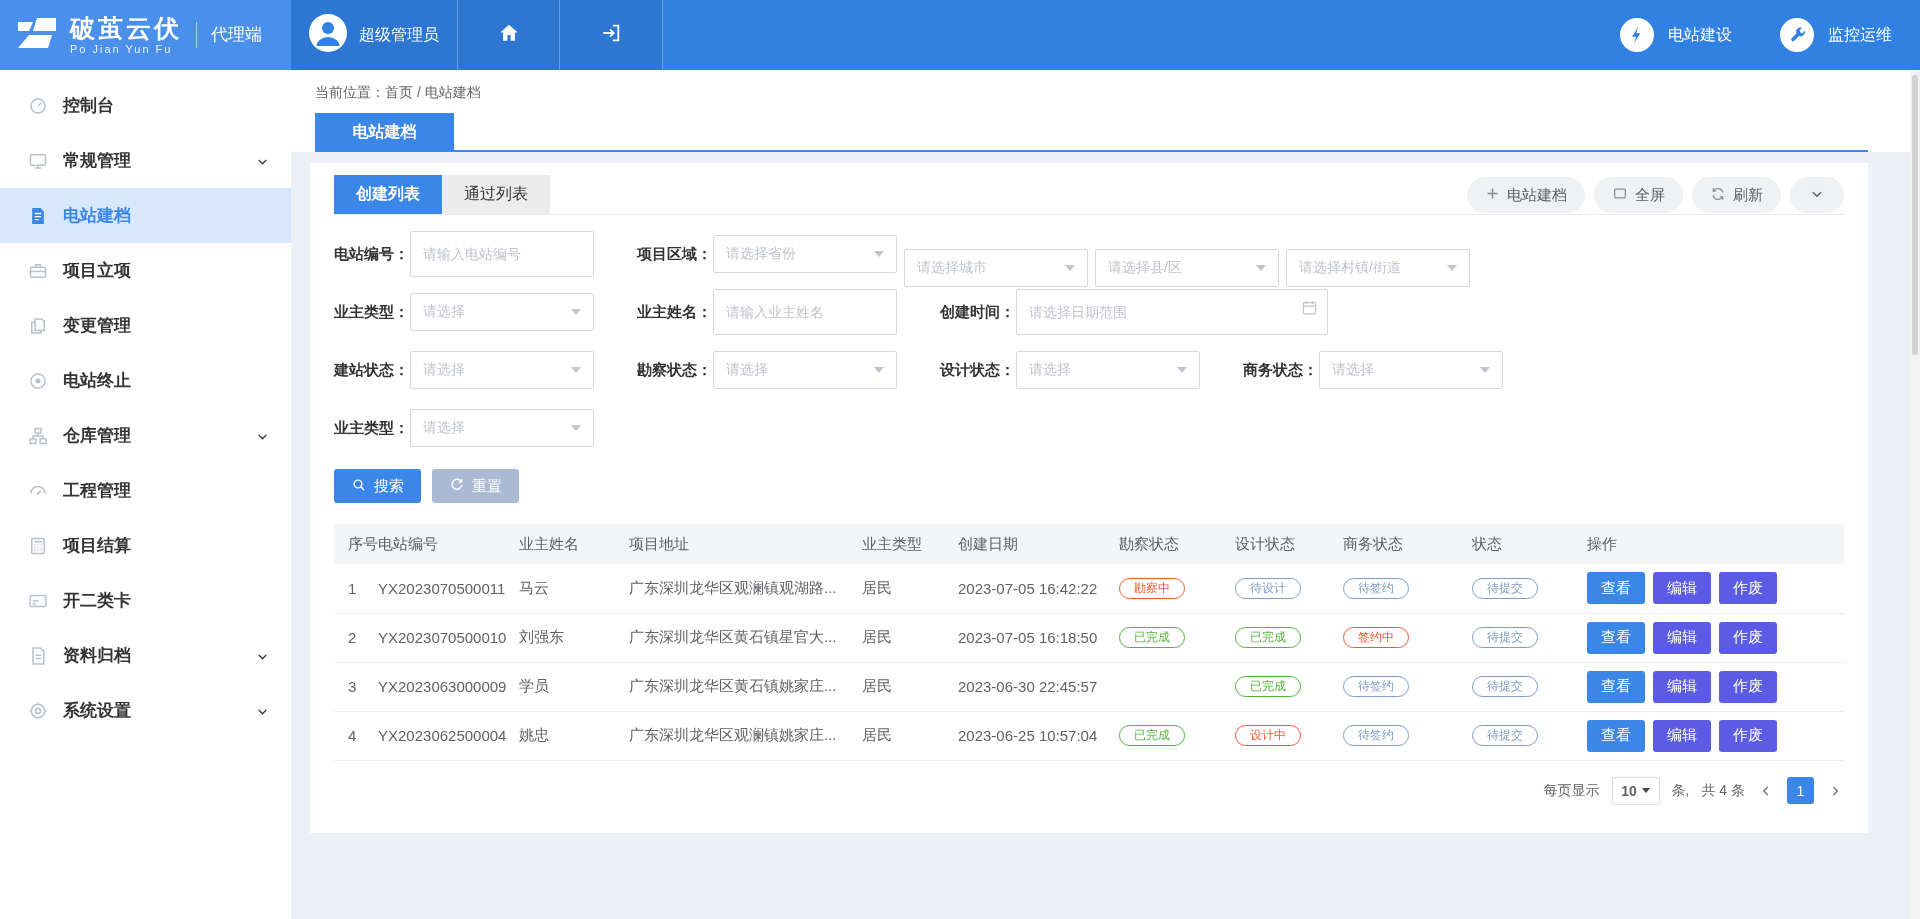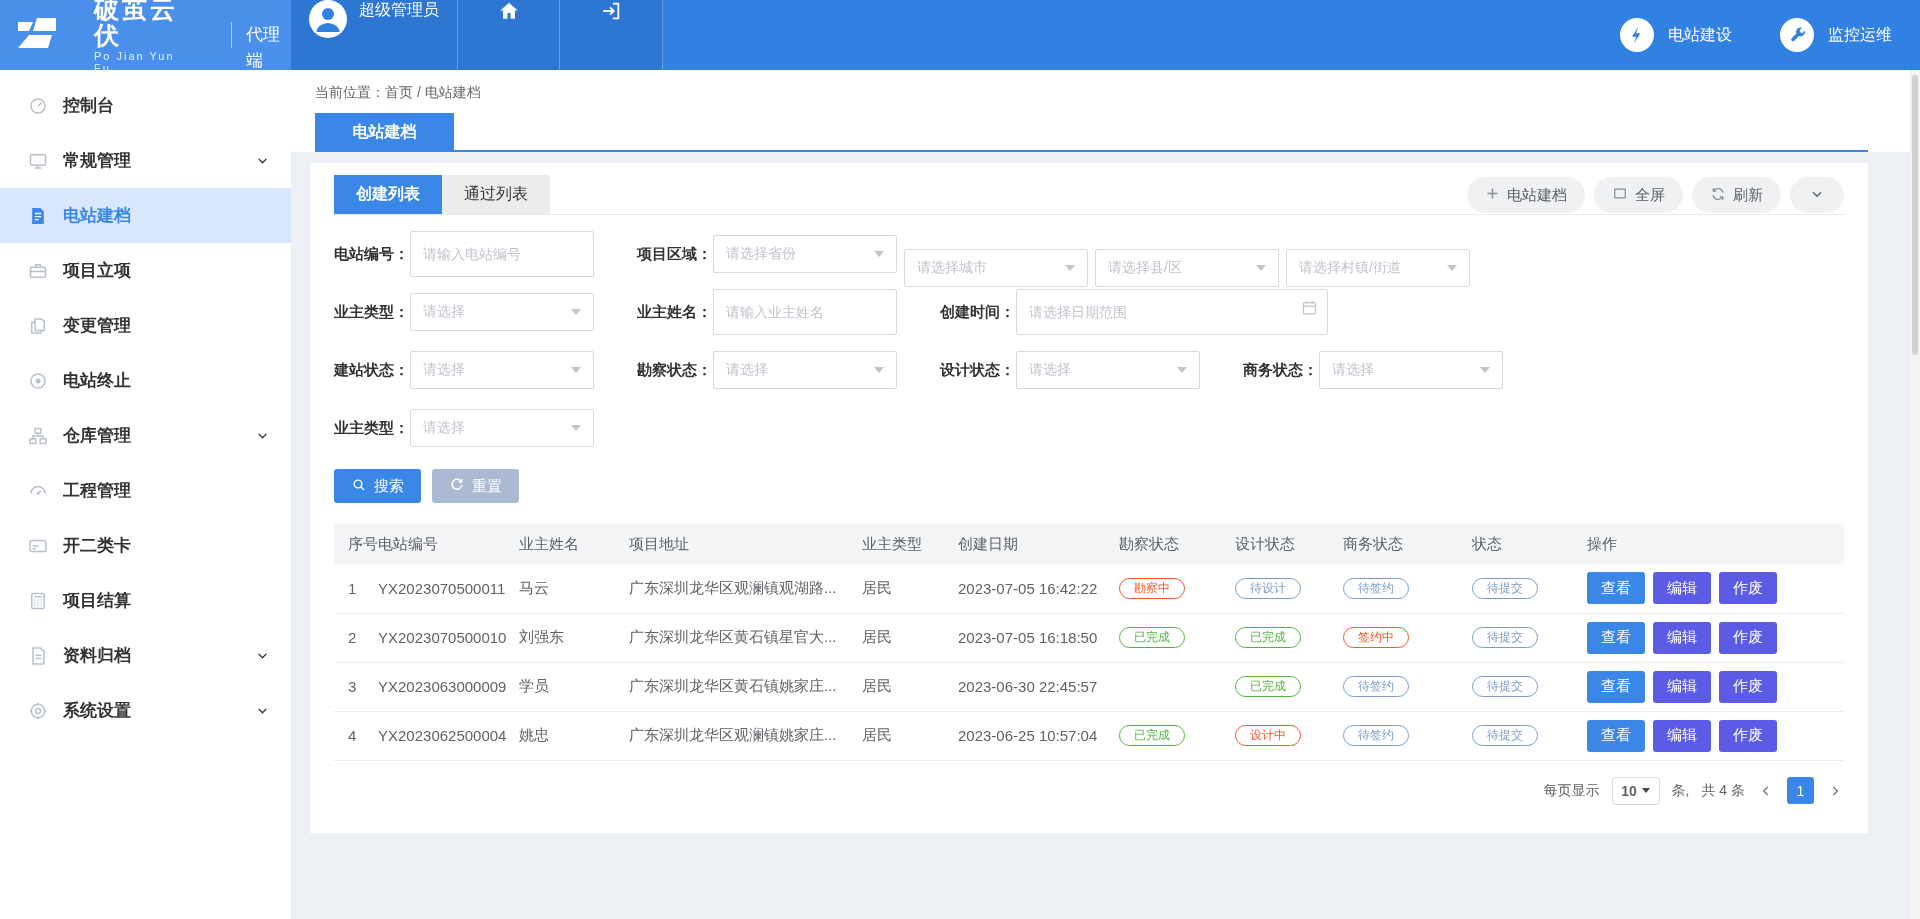--- a/index.html
+++ b/index.html
@@ -3,41 +3,41 @@
 <meta charset="utf-8">
 <style>
   * { margin:0; padding:0; box-sizing:border-box; }
   html,body { background:#edf0f5; }
   .app{ width:1920px; height:919px; position:relative; overflow:hidden;
         font-family:"Liberation Sans", sans-serif; color:#333; background:#edf0f5;}
 
   
   .header{ position:absolute; top:0; left:0; width:1920px; height:70px;
            background:#3181e3; display:flex; align-items:stretch; z-index:5;}
-  .logo-block{ width:291px; background:#4a90ea; display:flex; align-items:center; padding-left:16px;gap:24px; }
+  .logo-block{ width:291px; background:#4a90ea; display:flex; align-items:center; padding-left:16px; }
   .logo-icon{ margin-right:12px; flex-shrink:0;}
   .logo-text .t1{ color:#fff; font-size:25px; font-weight:700; letter-spacing:3px; line-height:26px;}
   .logo-text .t2{ color:#e8f1fd; font-size:11px; letter-spacing:2px; font-weight:400; margin-top:2px;}
   .portal{ color:#fff; font-size:17px; margin-left:14px; padding-left:14px;
            border-left:1px solid rgba(255,255,255,.55); height:26px; line-height:26px;}
-  .hcell{ display:flex; align-items:flex-start; justify-content:center; background:rgba(0,0,0,.07);
+  .hcell{ display:flex; align-items:center; justify-content:center; background:rgba(0,0,0,.07);
           border-right:1px solid rgba(255,255,255,.28); cursor:pointer;}
   .hcell.user{ width:167px; gap:12px;}
   .hcell.home{ width:102px;}
   .hcell.exit{ width:103px;}
   .uname{ color:#fff; font-size:16px;}
   .hspacer{ flex:1;}
   .hnav{ display:flex; align-items:center; gap:14px; margin-right:48px; cursor:pointer;}
   .hnav:last-child{ margin-right:28px;}
   .hnav .circ{ width:34px; height:34px; border-radius:50%; background:#fff;
                display:flex; align-items:center; justify-content:center;}
   .hnav .nlabel{ color:#fff; font-size:16px;}
 
   
-  .sidebar{ position:absolute; top:70px; left:0; width:291px; bottom:0; background:#fff; padding-top:8px;font-family:Liberation Mono, monospace;}
+  .sidebar{ position:absolute; top:70px; left:0; width:291px; bottom:0; background:#fff; padding-top:8px;}
   .s-item{ height:55px; display:flex; align-items:center; padding-left:28px; cursor:pointer; position:relative;}
   .s-ico{ width:20px; height:20px; margin-right:15px; display:inline-flex;}
   .s-label{ font-size:17px; font-weight:700; color:#333;}
   .s-item.active{ background:#d8e7fb;}
   .s-item.active .s-label{ color:#3a87e8;}
   .s-chev{ position:absolute; right:22px; top:21px;}
 
   
   .main{ position:absolute; left:291px; top:70px; right:0; bottom:0; background:#edf0f5;}
   .topwhite{ background:#fff; height:82px; position:relative;}
@@ -273,36 +273,36 @@
             <path d="M12 15l3.5-3.2"></path>
           <circle cx="12" cy="15" r="1.6" fill="#b9c0cc" stroke="none"></circle>
           </svg>
       </span>
       <span class="s-label">工程管理</span>
     </div>
 
     <div class="s-item">
       <span class="s-ico">
         <svg width="20" height="20" viewBox="0 0 24 24" fill="none" stroke="#b9c0cc" stroke-width="1.8">
-          <rect x="2.5" y="5.5" width="19" height="13" rx="1.5"></rect>
-            <path d="M5.5 15.2h4M5.5 12h7"></path>
-          </svg>
-      </span>
-      <span class="s-label">开二类卡</span>
-    </div>
-
-    <div class="s-item">
-      <span class="s-ico">
-        <svg width="20" height="20" viewBox="0 0 24 24" fill="none" stroke="#b9c0cc" stroke-width="1.8">
           <rect x="4.5" y="3" width="15" height="18" rx="1.5"></rect>
             <path d="M7.5 6.8h9"></path>
           <path d="M7.5 10.8h1.2M11.4 10.8h1.2M15.3 10.8h1.2M7.5 14h1.2M11.4 14h1.2M15.3 14h1.2M7.5 17.2h1.2M11.4 17.2h1.2M15.3 17.2h1.2"></path>
           </svg>
       </span>
       <span class="s-label">项目结算</span>
+    </div>
+
+    <div class="s-item">
+      <span class="s-ico">
+        <svg width="20" height="20" viewBox="0 0 24 24" fill="none" stroke="#b9c0cc" stroke-width="1.8">
+          <rect x="2.5" y="5.5" width="19" height="13" rx="1.5"></rect>
+            <path d="M5.5 15.2h4M5.5 12h7"></path>
+          </svg>
+      </span>
+      <span class="s-label">开二类卡</span>
     </div>
 
     <div class="s-item">
       <span class="s-ico">
         <svg width="20" height="20" viewBox="0 0 24 24" fill="none" stroke="#b9c0cc" stroke-width="1.8">
           <path d="M6 2.5h9l4 4v15H6z"></path>
             <path d="M9 11h7M9 15h7"></path>
           </svg>
       </span>
       <span class="s-label">资料归档</span>

